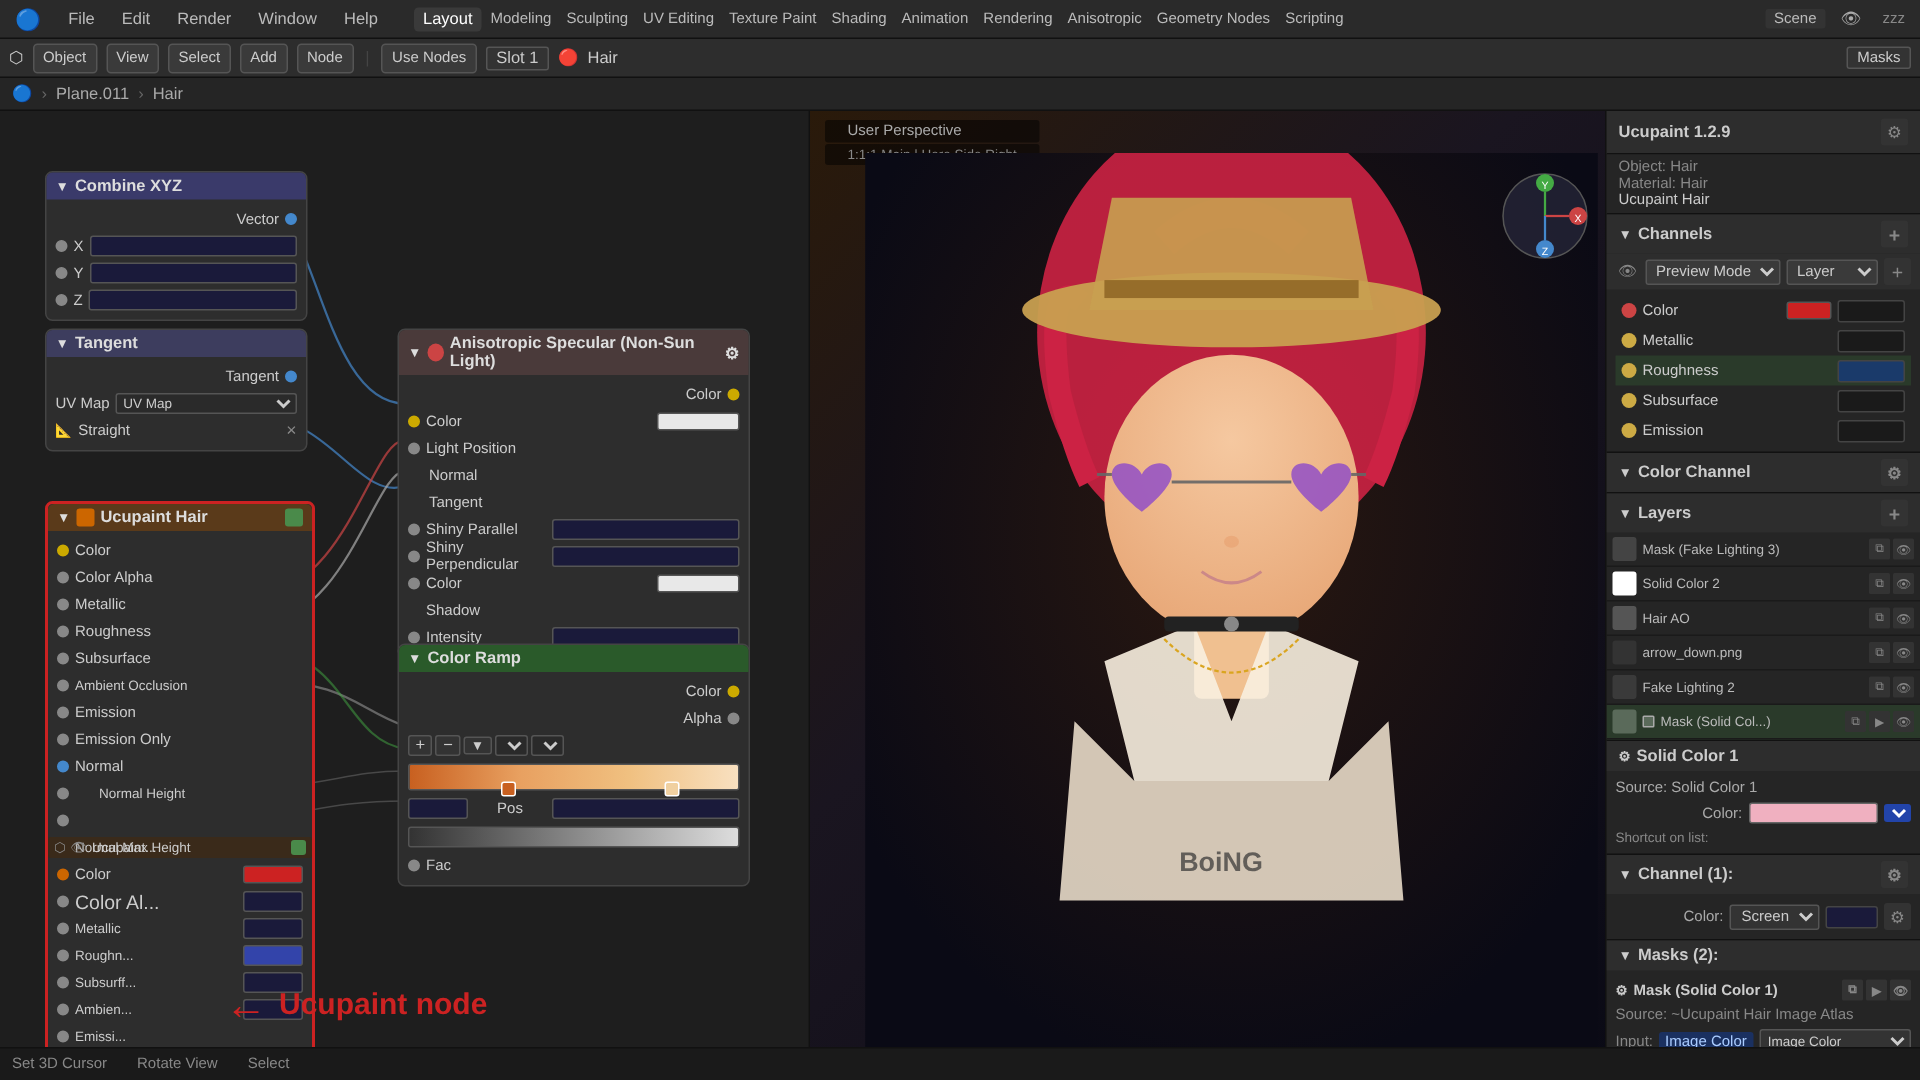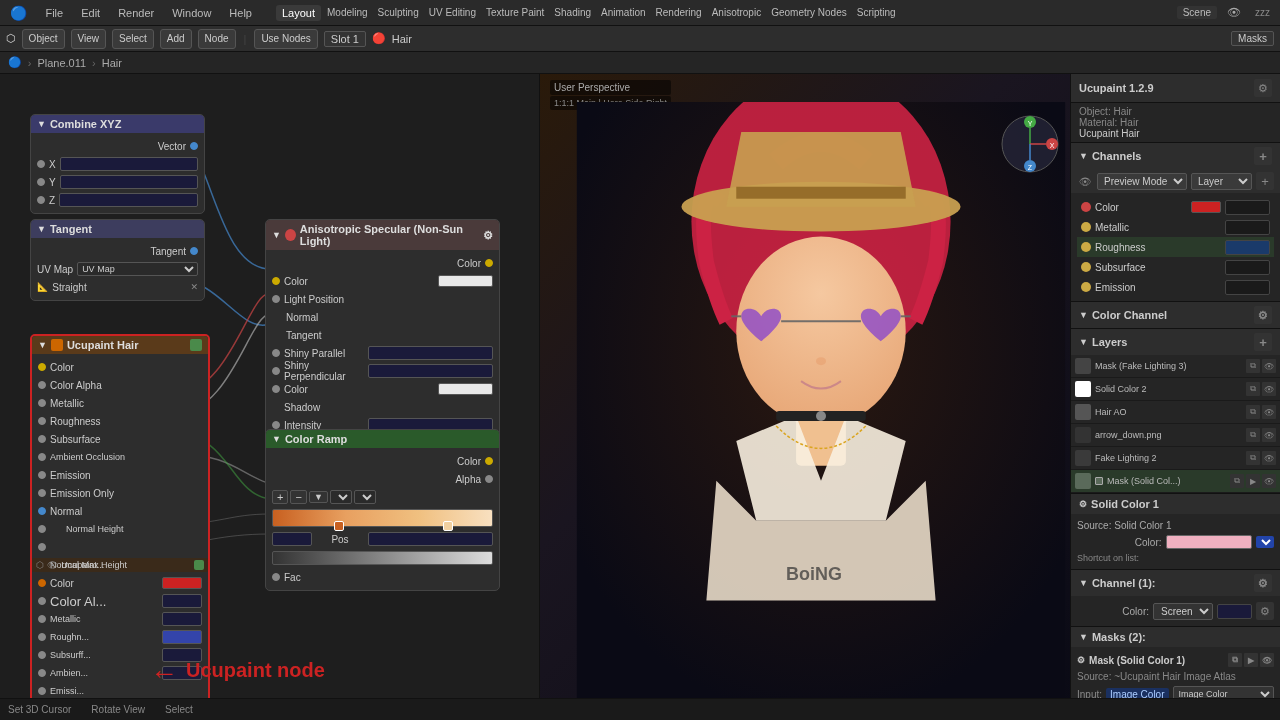--- a/index.html
+++ b/index.html
@@ -223,21 +223,21 @@
     }
     .viewport-overlay {
       position: absolute;
       top: 6px;
       left: 10px;
       font-size: 10px;
       color: #aaa;
     }
     .viewport-label {
       background: rgba(0,0,0,0.5);
-      padding: 2px 4px;
+      padding: 2px 15px;
       border-radius: 2px;
     }
 
     
     .viewport-toolbar {
       position: absolute;
       left: 0;
       top: 0;
       bottom: 0;
       width: 32px;

